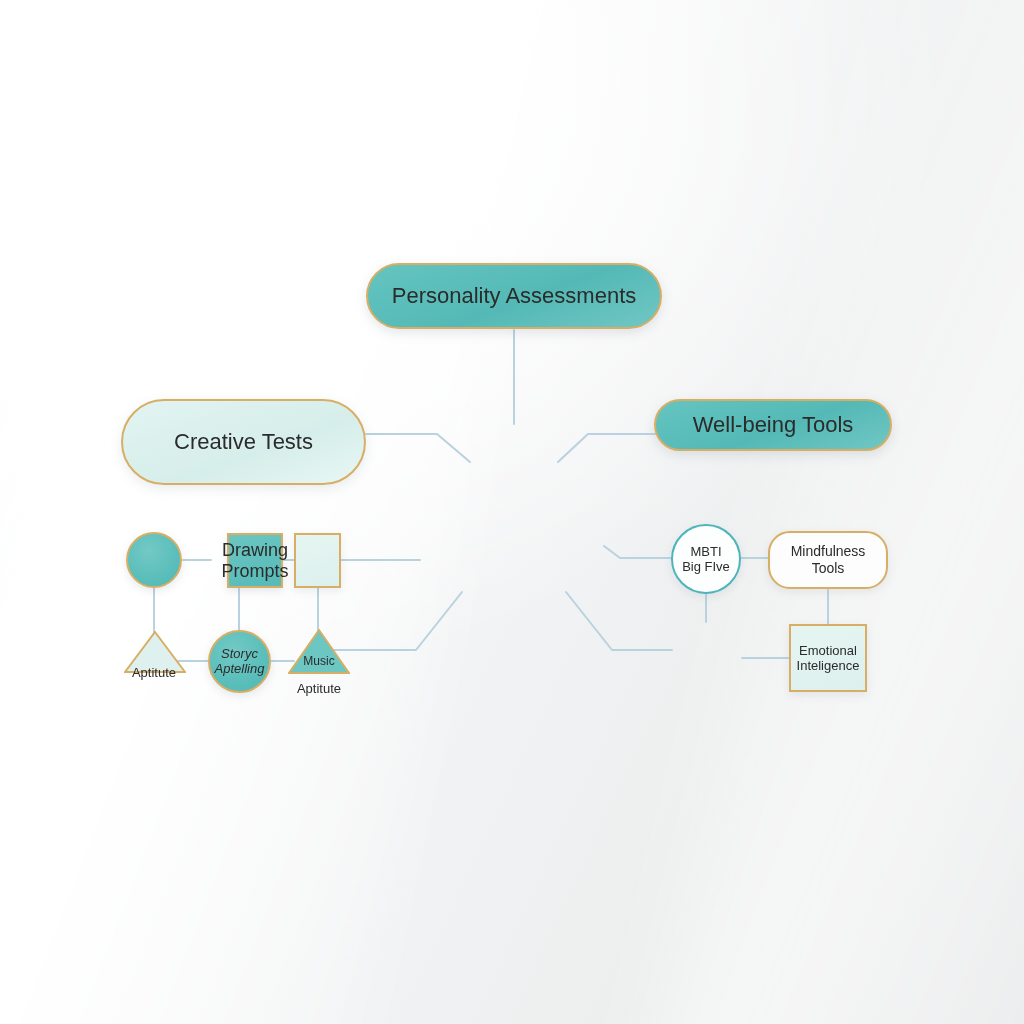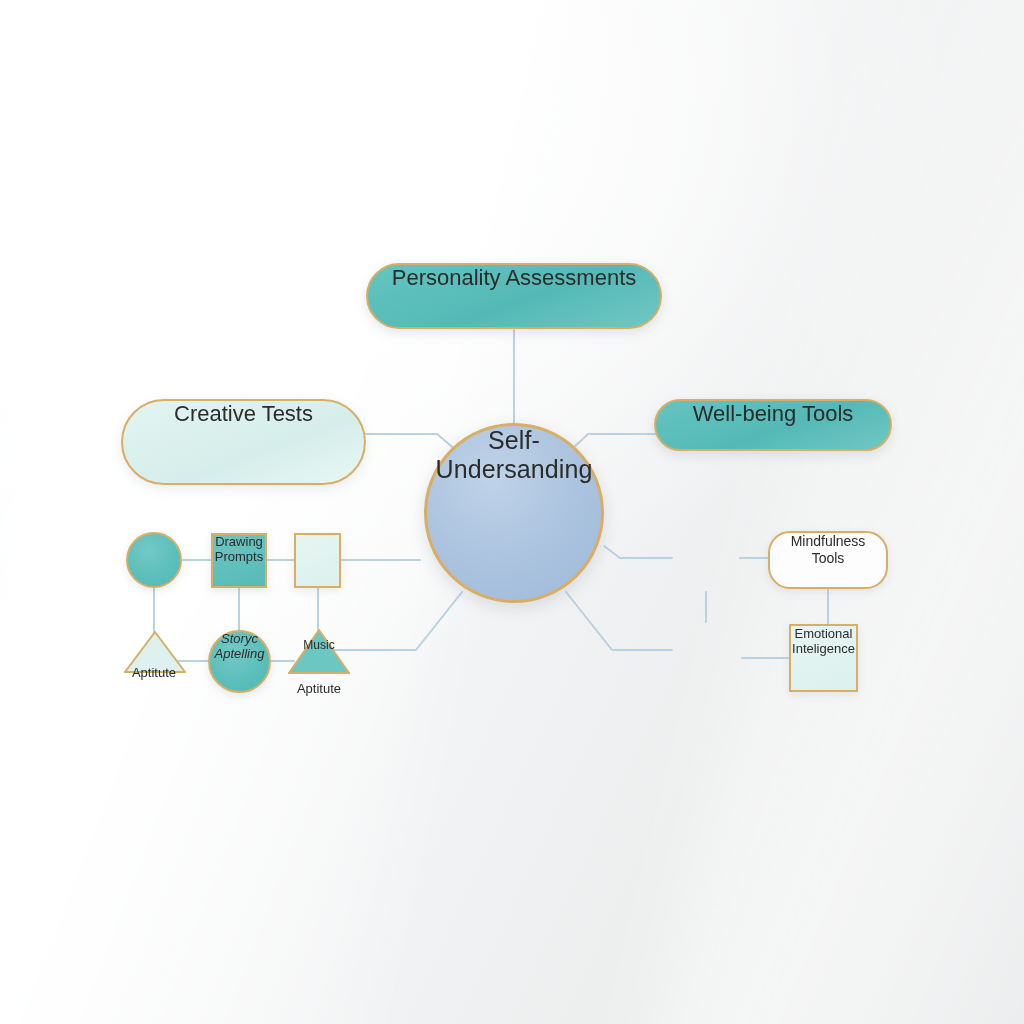--- a/index.html
+++ b/index.html
@@ -43,21 +43,21 @@
     filter: blur(34px);
     pointer-events: none;
     z-index: 0;
   }
   #links { position: absolute; inset: 0; z-index: 1; pointer-events: none; }
 
   .node {
     position: absolute;
     z-index: 2;
     display: flex;
-    align-items: flex-start;
+    align-items: center;
     justify-content: center;
     text-align: center;
     color: #2b2b2b;
     box-sizing: border-box;
   }
 
   
   .hub {
     border-radius: 50%;
     background: radial-gradient(circle at 38% 30%, #bfd3e8 0%, #aec5e0 45%, #9cb8d8 100%);
@@ -97,23 +97,24 @@
     border-radius: 50%;
     background: #fdfefe;
     border: 2px solid #4cb5bc;
     font-size: 13px;
     line-height: 1.16;
     box-shadow: 0 3px 8px rgba(120,135,155,0.14);
   }
   .sq-teal {
     background: linear-gradient(160deg, #6cc6c2 0%, #56bab7 100%);
     border: 2px solid #d7ae64;
-    font-size: 13px;
+    font-size: 18px;
     line-height: 1.12;
     box-shadow: 0 3px 8px rgba(120,135,155,0.18);
+    margin-left: 16px;
   }
   .sq-mint {
     background: linear-gradient(160deg, #e6f5f2 0%, #dcf0ed 100%);
     border: 2px solid #d7ae64;
     font-size: 13px;
     line-height: 1.16;
     box-shadow: 0 3px 8px rgba(120,135,155,0.14);
   }
   .rr-white {
     border-radius: 22px;
@@ -175,23 +176,20 @@
       <path d="M178,661 L208,661"></path>
       <path d="M271,661 L294,661"></path>
 
       <path d="M740,558 L768,558"></path>
       <path d="M706,592 L706,622"></path>
       <path d="M828,590 L828,624"></path>
       <path d="M742,658 L789,658"></path>
     </g>
   </svg>
 
-  <div class="node hub" style="left:424px; top:423px; width:180px; height:180px;">
-    <span class="lbl">Self-Undersanding</span>
-  </div>
 
   <div class="node pill pill-teal" style="left:366px; top:263px; width:296px; height:66px;">
     <span class="lbl">Personality Assessments</span>
   </div>
 
   <div class="node pill pill-mint" style="left:121px; top:399px; width:245px; height:86px;">
     <span class="lbl">Creative Tests</span>
   </div>
 
   <div class="node pill pill-teal" style="left:654px; top:399px; width:238px; height:52px;">
@@ -229,25 +227,29 @@
   <div class="node tri" style="left:288px; top:629px; width:62px; height:45px;">
     <svg viewBox="0 0 62 45" preserveAspectRatio="none">
       <polygon points="31,1 61,44 1,44" fill="#6cc6c2" stroke="#d7ae64" stroke-width="2"></polygon>
     </svg>
     <span class="tri-text lbl">Music</span>
   </div>
   <div class="caption" style="left:269px; top:681px; width:100px;">
     <span>Aptitute</span>
   </div>
 
+  <div class="node circle-white" style="left:671px; top:524px; width:70px; height:70px;">
+    <span class="lbl">MBTI
+Big FIve</span>
+  </div>
 
   <div class="node rr-white" style="left:768px; top:531px; width:120px; height:58px;">
     <span class="lbl">Mindfulness
 Tools</span>
   </div>
 
 
-  <div class="node sq-mint" style="left:789px; top:624px; width:69px; height:68px;">
+  <div class="node sq-mint" style="left:789px; top:624px; width:78px; height:68px;">
     <span class="lbl">Emotional
 Inteligence</span>
   </div>
 
 </div>
 
 </body></html>

